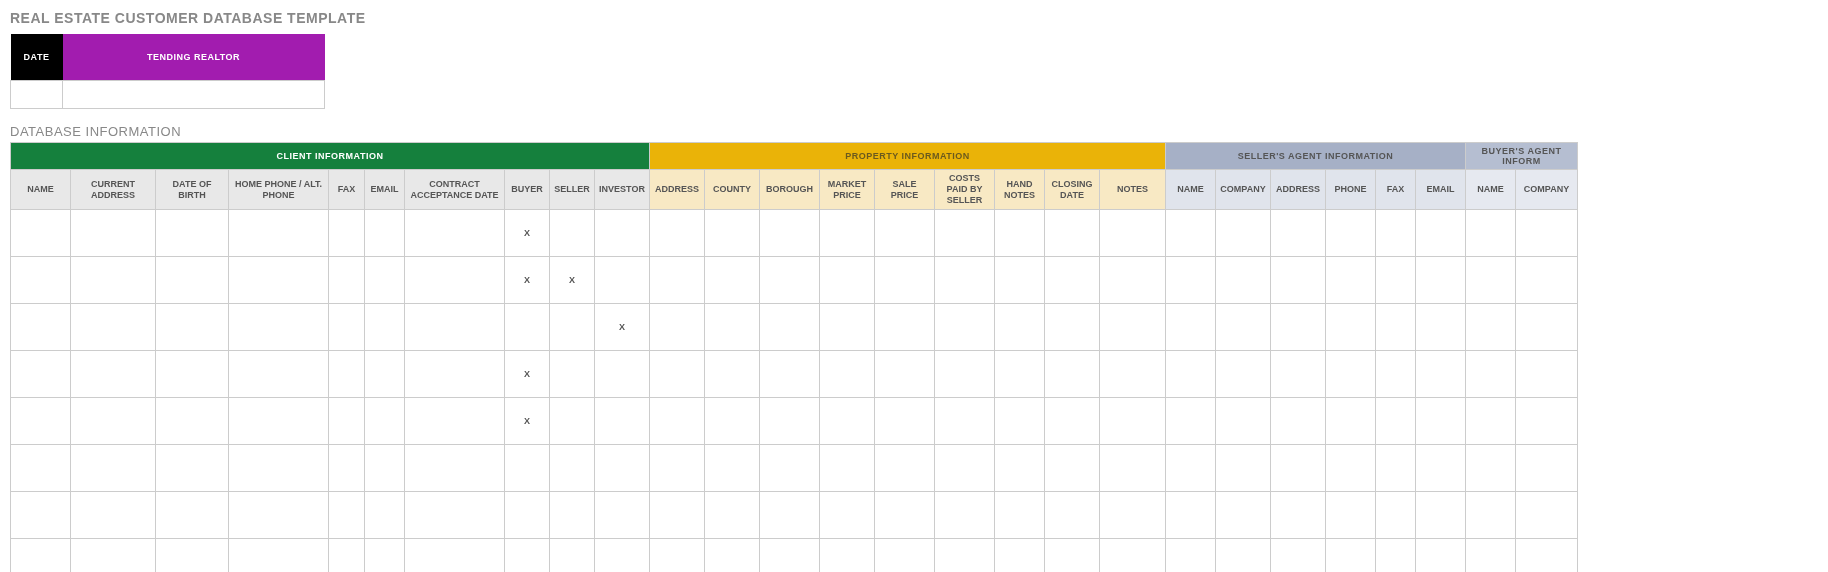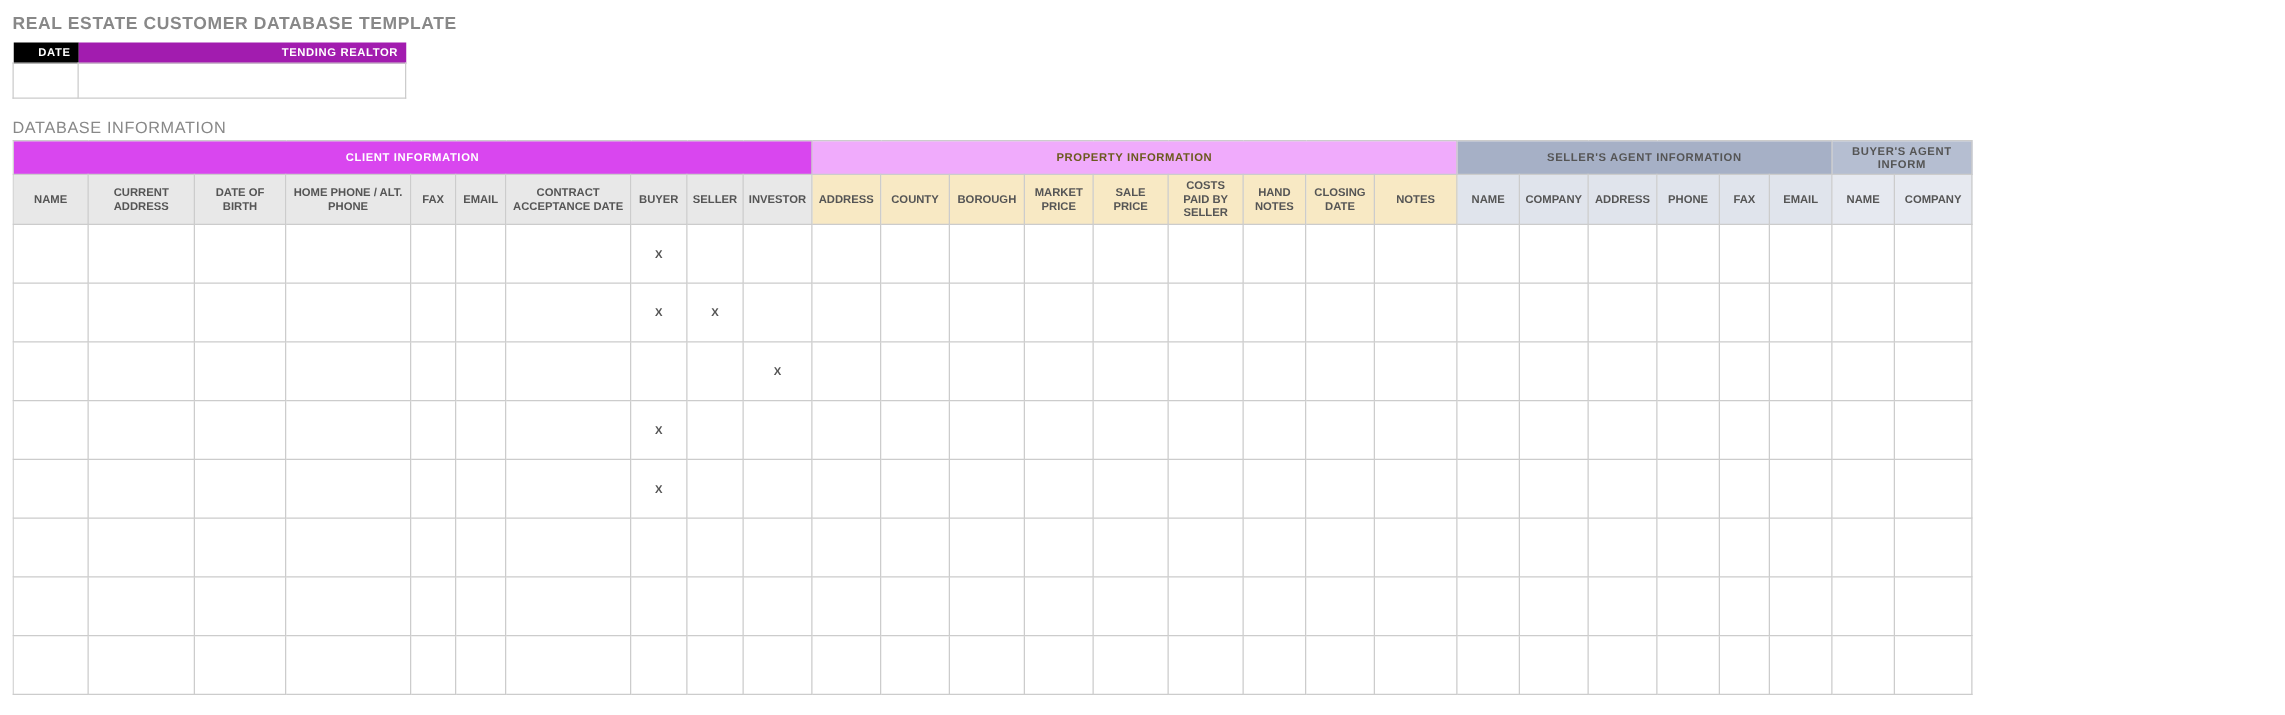--- a/index.html
+++ b/index.html
@@ -20,22 +20,22 @@
   }
   
   .mini-table {
     border-collapse: collapse;
     margin-bottom: 15px;
   }
   .mini-table th {
     font-size: 9px;
     font-weight: bold;
     color: #fff;
-    text-align: right;
-    padding: 3px 6px;
+    text-align: center;
+    padding: 18px 6px;
     letter-spacing: 0.5px;
   }
   .mini-table th.date { background: #000; width: 40px; }
   .mini-table th.tend { background: #a21caf; width: 250px; margin-top: 19px; }
   .mini-table td {
     border: 1px solid #ccc;
     height: 25px;
     background: #fff;
   }
   .subhead {
@@ -63,22 +63,22 @@
     vertical-align: middle;
   }
   
   th.group {
     text-align: left;
     font-size: 10px;
     letter-spacing: 0.5px;
     padding: 4px 8px;
     border: 1px solid #ccc;
   }
-  th.group.client { background: #d946ef; color: #fff; }
-  th.group.property { background: #f0abfc; color: #6b5a1e; }
+  th.group.client { background: #15803d; color: #fff; }
+  th.group.property { background: #eab308; color: #6b5a1e; }
   th.group.sellers { background: #a6b0c6; color: #555; }
   th.group.buyers  { background: #b5bed1; color: #555; margin-left: 48px; }
   
   tr.subheaders th {
     height: 28px;
     line-height: 11px;
     font-size: 9px;
   }
   tr.subheaders th.c-client { background: #e8e8e8; }
   tr.subheaders th.c-prop   { background: #f8e9c4; }

